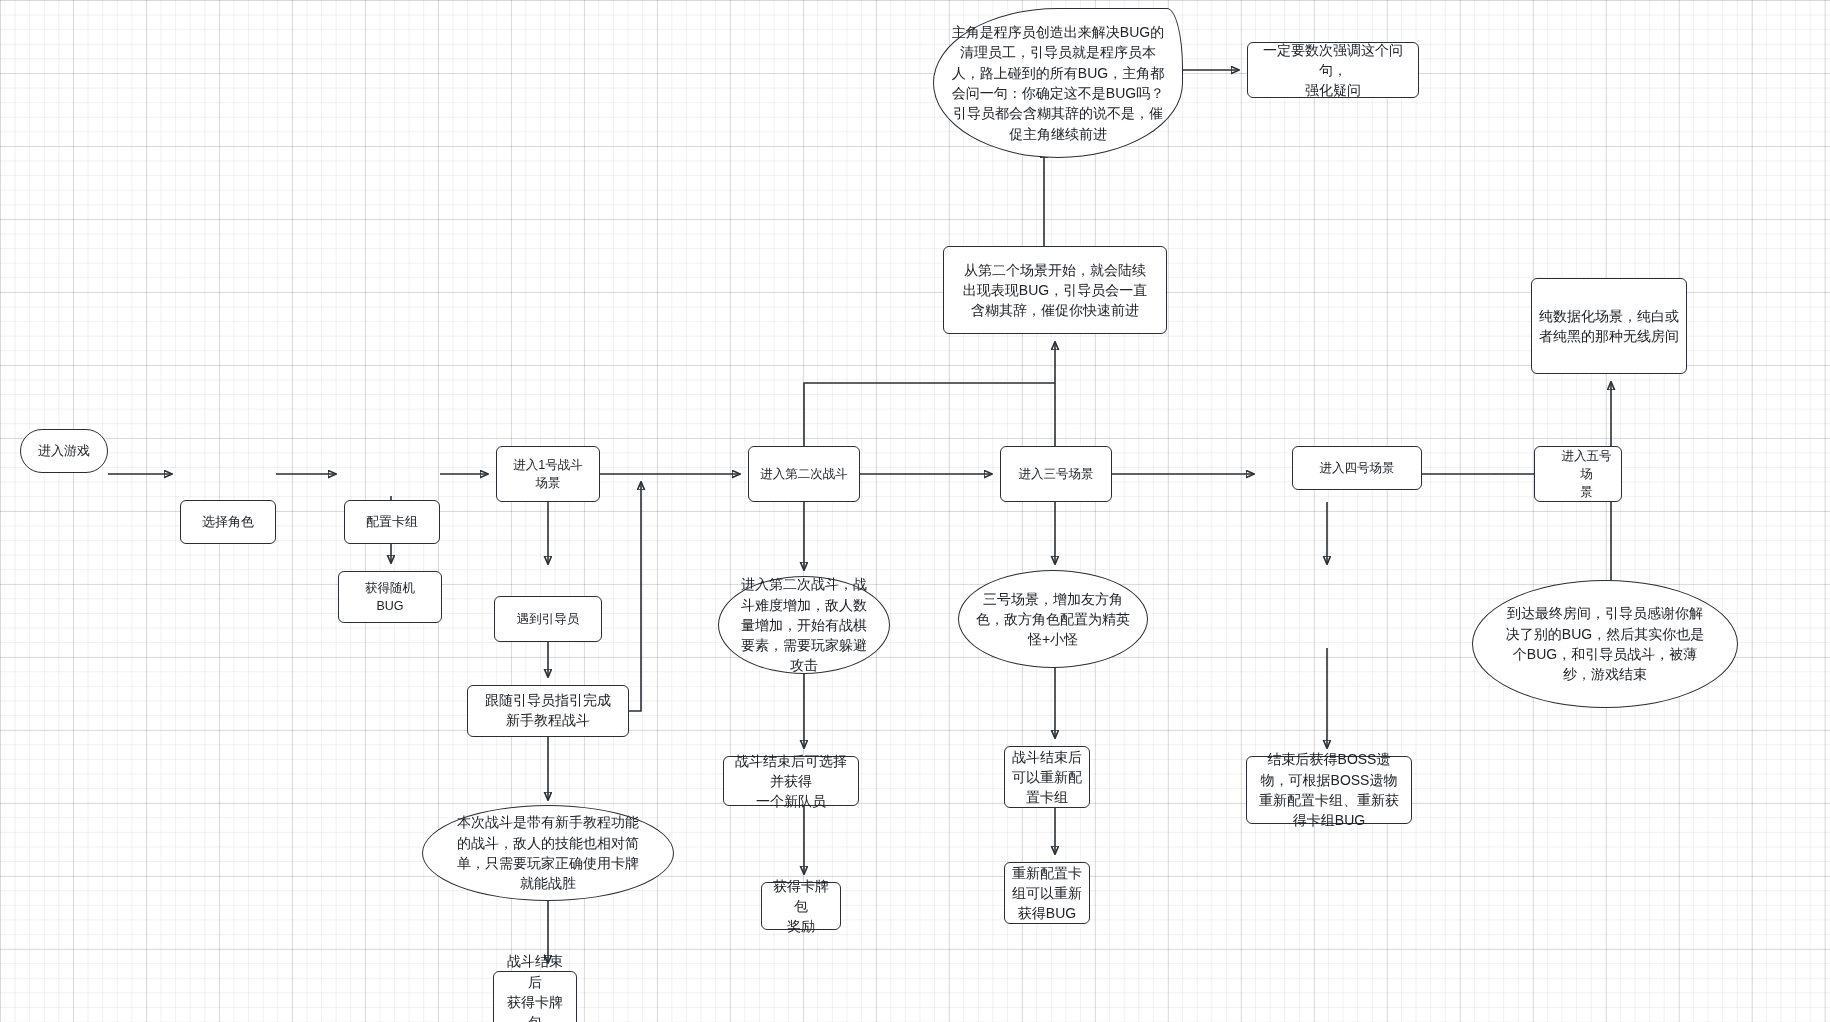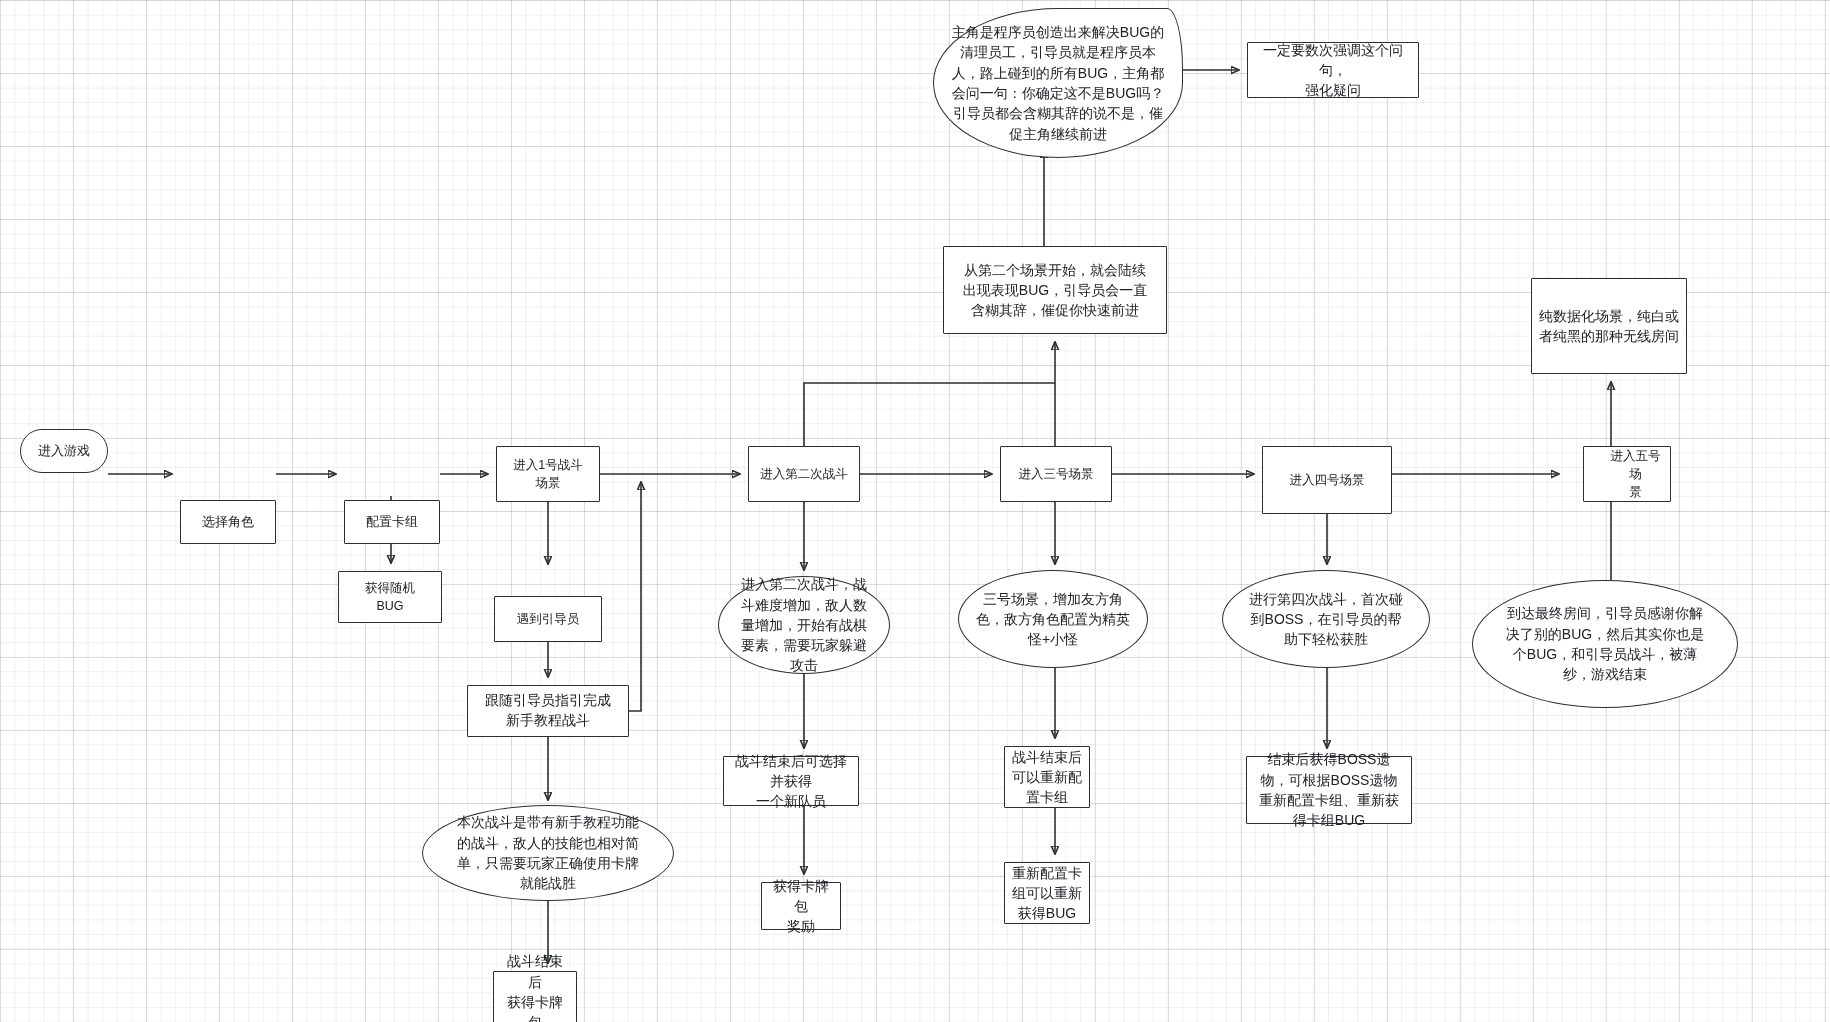--- a/index.html
+++ b/index.html
@@ -32,21 +32,21 @@
     box-sizing:border-box;
     border:1.4px solid #2b2f33;
     background:#ffffff;
     color:#202327;
     display:flex;align-items:center;justify-content:center;
     text-align:center;
     line-height:1.45;
     padding:4px 7px;
     white-space:pre-line;
   }
-  .node.rect{border-radius:1px;}
+  .node.rect{border-radius:6px;}
   .node.stadium{border-radius:999px;}
   .node.ellipse{border-radius:50%;}
   .node.cloudish{border-radius:50% 16px 50% 50% / 50% 40% 50% 50%;}
   .fs11{font-size:14px;}
   .fs12{font-size:12.5px;}
   .fs13{font-size:13px;margin-top:48px;}
 </style>
 </head>
 <body>
 
@@ -154,27 +154,26 @@
   <div class="node ellipse fs11" style="left:958px;top:570px;width:190px;height:98px;padding:10px 16px;">三号场景，增加友方角色，敌方角色配置为精英怪+小怪</div>
 
   <div class="node rect fs11" style="left:1004px;top:746px;width:86px;height:62px;">战斗结束后
 可以重新配
 置卡组</div>
 
   <div class="node rect fs11" style="left:1004px;top:862px;width:86px;height:62px;">重新配置卡
 组可以重新
 获得BUG</div>
 
-  <div class="node rect fs12" style="left:1262px;top:446px;width:130px;height:68px;">进入四号场景</div>
+  <div class="node rect fs12" style="left:1292px;top:446px;width:130px;height:44px;">进入四号场景</div>
 
-  <div class="node ellipse fs11" style="left:1222px;top:570px;width:208px;height:98px;padding:10px 22px;">进行第四次战斗，首次碰到BOSS，在引导员的帮助下轻松获胜</div>
 
   <div class="node rect fs11" style="left:1246px;top:756px;width:166px;height:68px;">结束后获得BOSS遗物，可根据BOSS遗物重新配置卡组、重新获得卡组BUG</div>
 
-  <div class="node rect fs12" style="left:1583px;top:446px;width:88px;height:56px;padding-left:24px;">进入五号场
+  <div class="node rect fs12" style="left:1534px;top:446px;width:88px;height:56px;padding-left:24px;">进入五号场
 景</div>
 
   <div class="node rect fs11" style="left:1531px;top:278px;width:156px;height:96px;">纯数据化场景，纯白或者纯黑的那种无线房间</div>
 
   <div class="node ellipse fs11" style="left:1472px;top:580px;width:266px;height:128px;padding:10px 30px;">到达最终房间，引导员感谢你解决了别的BUG，然后其实你也是个BUG，和引导员战斗，被薄纱，游戏结束</div>
 
   <div class="node cloudish fs11" style="left:933px;top:8px;width:250px;height:150px;padding:10px 16px;">主角是程序员创造出来解决BUG的清理员工，引导员就是程序员本人，路上碰到的所有BUG，主角都会问一句：你确定这不是BUG吗？引导员都会含糊其辞的说不是，催促主角继续前进</div>
 
   <div class="node rect fs11" style="left:1247px;top:42px;width:172px;height:56px;">一定要数次强调这个问句，
 强化疑问</div>

